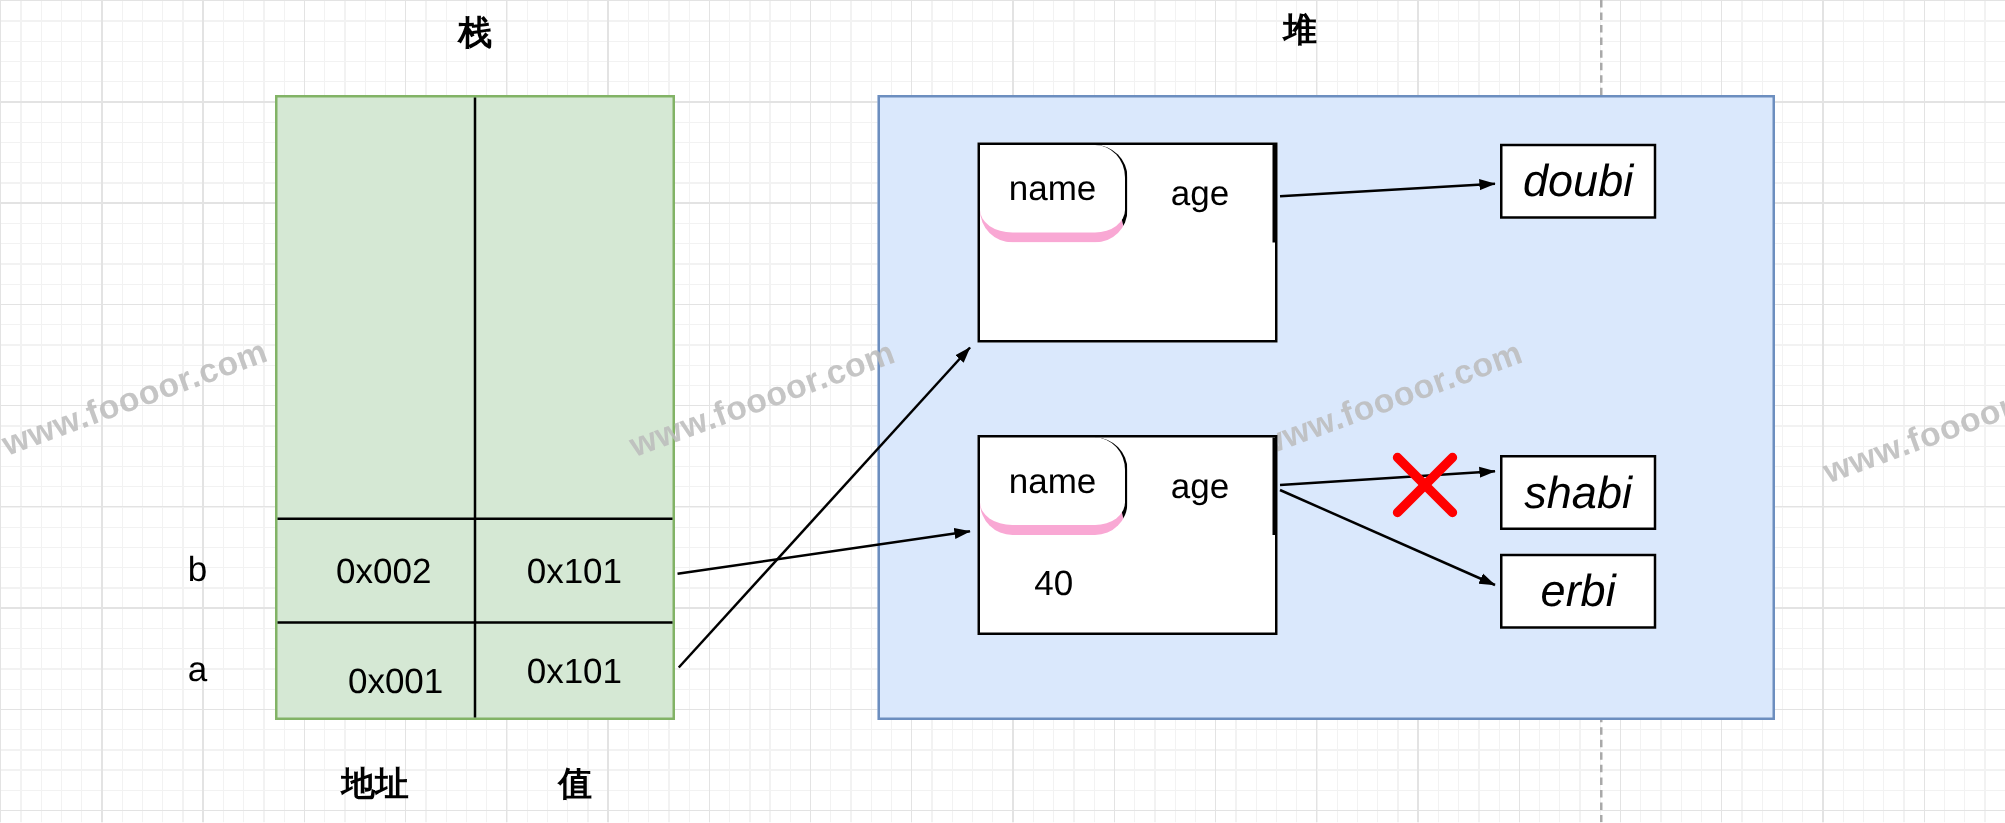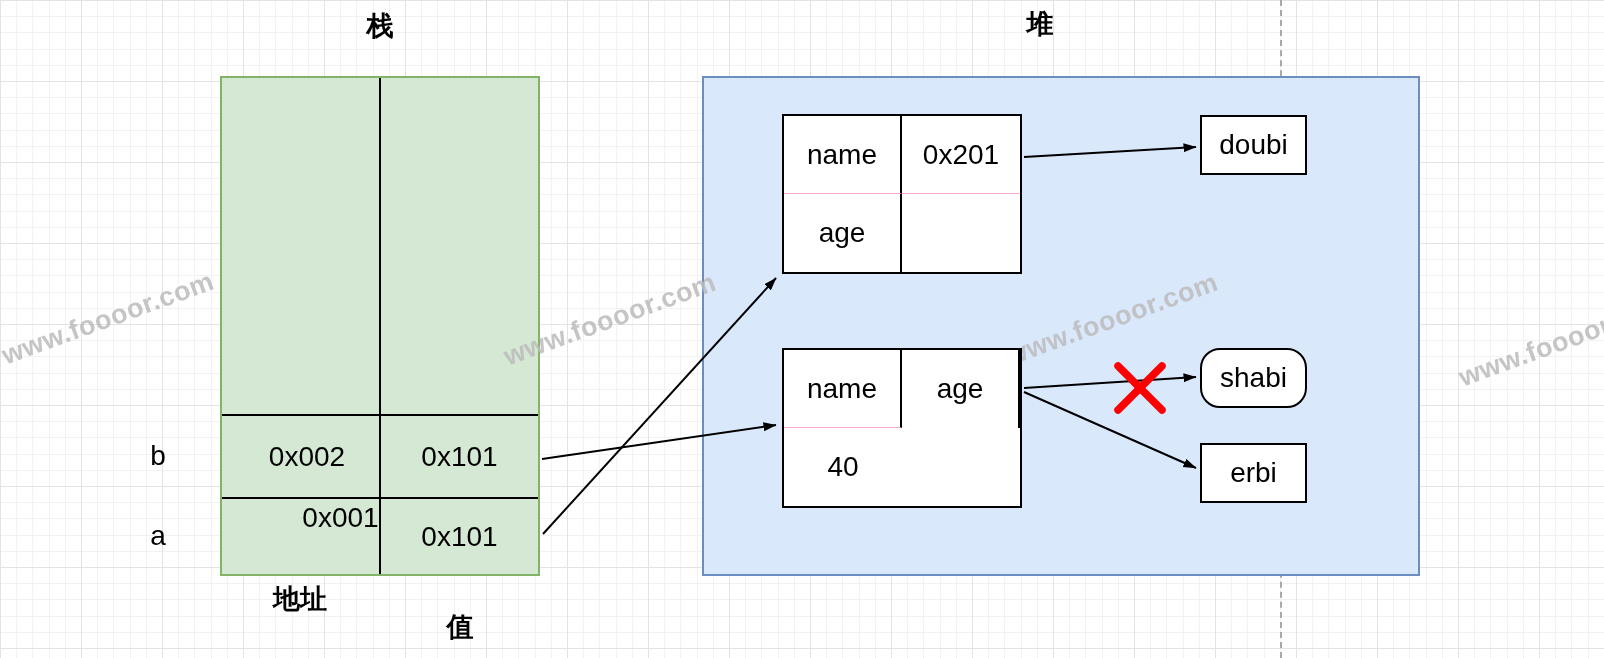--- a/index.html
+++ b/index.html
@@ -43,25 +43,25 @@
   .obj-table{
     width:240px; height:160px; box-sizing:border-box;
     background:#fff; border:2px solid #000; z-index:4;
     display:grid; grid-template-columns:118px 118px; grid-template-rows:78px 78px;
   }
   .obj-cell{
     display:flex; align-items:center; justify-content:center;
     font-size:28px; box-sizing:border-box;
   }
   .obj-cell.c0{ border-right:2px solid #000; }
-  .obj-cell.r0{ border-bottom:1px solid #f9a8d4; }
+  .obj-cell.r0{ border-bottom:8px solid #f9a8d4;border-radius:26px; }
   .str-box{
-    width:107px; height:60px; box-sizing:border-box;
+    width:125px; height:60px; box-sizing:border-box;
     background:#fff; border:2px solid #000; z-index:4;
-    display:flex; align-items:center; justify-content:center; font-size:28px;
+    display:flex; align-items:center; justify-content:center; font-size:36px;font-style:italic;
   }
   
   .watermark{
     z-index:3; width:232px; text-align:center; white-space:nowrap;
     font-size:27px; font-weight:600; letter-spacing:0.5px;
     color:#bcbcbc; opacity:.85; transform:rotate(-20deg);
     pointer-events:none;
   }
   
   #overlay{ position:absolute; left:0; top:0; z-index:5; pointer-events:none; }
@@ -80,46 +80,45 @@
 
   <div class="abs region-title" style="left:300px; top:10px;">栈</div>
   <div class="abs region-title" style="left:960px; top:8px;">堆</div>
 
   <div class="abs stack-box">
     <div class="abs stack-divider"></div>
     <div class="abs stack-hline" style="top:336px;"></div>
     <div class="abs stack-hline" style="top:419px;"></div>
     <div class="abs stack-cell" style="left:0;    top:338px; width:170px; height:81px;">0x002</div>
     <div class="abs stack-cell" style="left:159px;top:338px; width:157px; height:81px;">0x101</div>
-    <div class="abs stack-cell" style="left:0;    top:402px; width:189px; height:75px;margin-left:24px;">0x001</div>
+    <div class="abs stack-cell" style="left:0;    top:429px; width:189px; height:75px;">0x001</div>
     <div class="abs stack-cell" style="left:159px;top:421px; width:157px; height:75px;">0x101</div>
   </div>
 
   <div class="abs var-label" style="left:128px; top:439px;">b</div>
   <div class="abs var-label" style="left:128px; top:519px;">a</div>
 
-  <div class="abs col-header" style="left:220px; top:582px;">地址</div>
+  <div class="abs col-header" style="left:220px; top:610px;">地址</div>
   <div class="abs col-header" style="left:380px; top:610px;">值</div>
 
   <div class="abs heap-box"></div>
 
   <div class="abs obj-table" style="left:782px; top:114px;">
     <div class="obj-cell c0 r0">name</div>
-    <div class="obj-cell r0">0x201</div>
     <div class="obj-cell c0">age</div>
   </div>
 
   <div class="abs obj-table" style="left:782px; top:348px;">
     <div class="obj-cell c0 r0">name</div>
     <div class="obj-cell c0">age</div>
     <div class="obj-cell">40</div>
   </div>
 
   <div class="abs str-box" style="left:1200px; top:115px;">doubi</div>
-  <div class="abs str-box" style="left:1200px; top:348px;border-radius:20px;">shabi</div>
+  <div class="abs str-box" style="left:1200px; top:364px;">shabi</div>
   <div class="abs str-box" style="left:1200px; top:443px;text-align:right;">erbi</div>
 
   <svg id="overlay" width="1604" height="658" viewBox="0 0 1604 658">
     <defs>
       <marker id="ah" markerWidth="15" markerHeight="12" refX="12.5" refY="5" orient="auto" markerUnits="userSpaceOnUse">
         <path d="M0,0.5 L13,5 L0,9.5 Z" fill="#000"></path>
       </marker>
     </defs>
     <line x1="1024" y1="157" x2="1196" y2="147" stroke="#000" stroke-width="2" marker-end="url(#ah)"></line>
     <line x1="1024" y1="388" x2="1196" y2="377" stroke="#000" stroke-width="2" marker-end="url(#ah)"></line>

